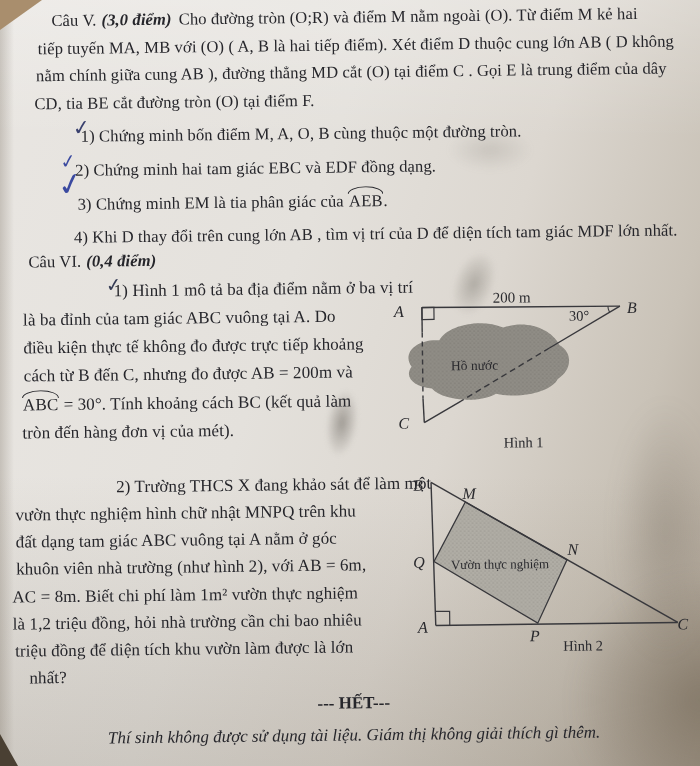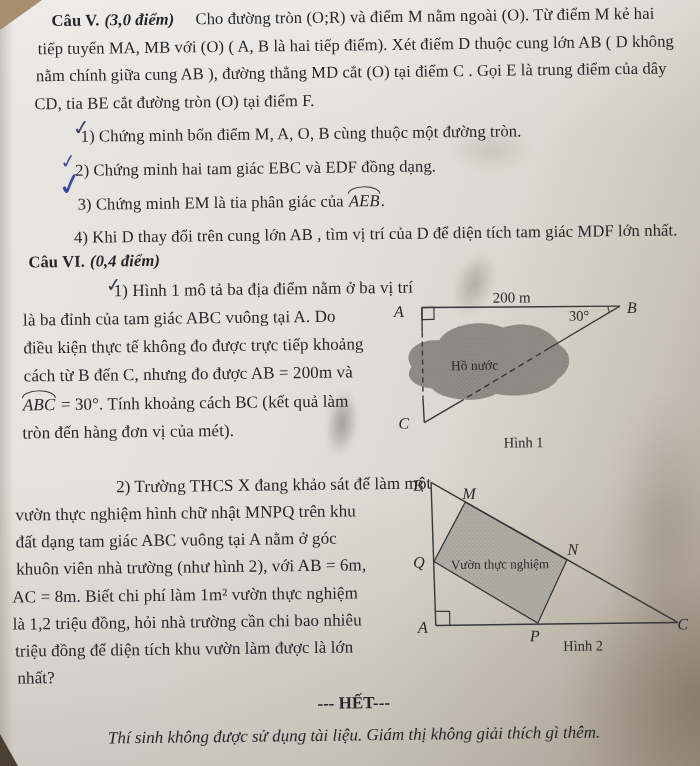--- a/index.html
+++ b/index.html
@@ -27,23 +27,23 @@
   .smudge-2{position:absolute;left:320px;top:376px;width:44px;height:94px;border-radius:50%;
     background:radial-gradient(closest-side,rgba(108,103,96,.55),rgba(108,103,96,0) 72%);
     transform:rotate(8deg);filter:blur(2px);}
   .smudge-3{position:absolute;left:430px;top:120px;width:120px;height:60px;border-radius:50%;
     background:radial-gradient(closest-side,rgba(130,126,118,.22),rgba(130,126,118,0) 70%);filter:blur(3px);}
 
   #tilt{position:absolute;inset:0;transform:rotate(-0.7deg);transform-origin:60px 400px;}
 
   .txt{position:absolute;font-size:16.6px;line-height:22px;white-space:nowrap;letter-spacing:.1px;}
   .col{font-size:17px;}
-  .b{font-weight:bold;}
-  .bi{font-weight:bold;font-style:italic;margin-left:5px;margin-right:21px;}
-  .hat{position:relative;display:inline-block;font-style:italic;padding:0 1px;}
+  .b{font-weight:normal;}
+  .bi{font-weight:bold;font-style:italic;margin-left:5px;margin-right:7px;}
+  .hat{position:relative;display:inline-block;padding:0 1px;}
   .hat::before{content:"";position:absolute;left:0;right:0;top:-4px;height:7px;
     border:1.4px solid #26262b;border-bottom:none;border-radius:50% 50% 0 0 / 100% 100% 0 0;}
   .check{position:absolute;font-family:"DejaVu Sans",sans-serif;font-weight:bold;pointer-events:none;}
   .c1{left:76px;top:116px;font-size:21px;color:#39406e;transform:rotate(-6deg);}
   .c2{left:63px;top:150px;font-size:19px;color:#3b4aa0;transform:rotate(-8deg);}
   .c3{left:60px;top:166px;font-size:31px;color:#3b4aa0;transform:rotate(-12deg);}
   .c4{left:107px;top:274px;font-size:19px;color:#363c55;transform:rotate(-6deg);}
   .end-line{position:absolute;left:0;width:700px;text-align:center;font-weight:bold;font-size:17px;}
   .note-line{position:absolute;left:0;width:700px;text-align:center;font-style:italic;font-size:17px;}
   svg{position:absolute;}
@@ -97,21 +97,21 @@
   </div>
   <div class="txt col" style="top:422px;left:22px">tròn đến hàng đơn vị của mét).</div>
 
   <div class="txt col" style="top:477px;left:115px">2) Trường THCS X đang khảo sát để làm một</div>
   <div class="txt col" style="top:504px;left:14px">vườn thực nghiệm hình chữ nhật MNPQ trên khu</div>
   <div class="txt col" style="top:531px;left:14px">đất dạng tam giác ABC vuông tại A nằm ở góc</div>
   <div class="txt col" style="top:558px;left:14px">khuôn viên nhà trường (như hình 2), với AB = 6m,</div>
   <div class="txt col" style="top:586px;left:10px">AC = 8m. Biết chi phí làm 1m² vườn thực nghiệm</div>
   <div class="txt col" style="top:613px;left:10px">là 1,2 triệu đồng, hỏi nhà trường cần chi bao nhiêu</div>
   <div class="txt col" style="top:640px;left:12px">triệu đồng để diện tích khu vườn làm được là lớn</div>
-  <div class="txt col" style="top:667px;left:14px">nhất?</div>
+  <div class="txt col" style="top:667px;left:26px">nhất?</div>
 
   <svg style="left:390px;top:283px" width="300" height="180" viewBox="0 0 300 180">
     <defs>
       <pattern id="stip" width="4" height="4" patternUnits="userSpaceOnUse">
         <circle cx="1" cy="1" r="0.6" fill="#4e4b46"></circle>
         <circle cx="3" cy="3" r="0.5" fill="#4e4b46" opacity="0.8"></circle>
       </pattern>
     </defs>
     <path d="M 22 88 C 12 74, 28 60, 50 62 C 58 47, 92 40, 114 50 C 138 42, 162 52, 170 68 C 184 76, 182 94, 168 102 C 162 114, 132 122, 106 116 C 88 126, 52 122, 42 110 C 24 108, 14 98, 22 88 Z" fill="#908d86"></path>
     <path d="M 22 88 C 12 74, 28 60, 50 62 C 58 47, 92 40, 114 50 C 138 42, 162 52, 170 68 C 184 76, 182 94, 168 102 C 162 114, 132 122, 106 116 C 88 126, 52 122, 42 110 C 24 108, 14 98, 22 88 Z" fill="url(#stip)" opacity="0.55"></path>

